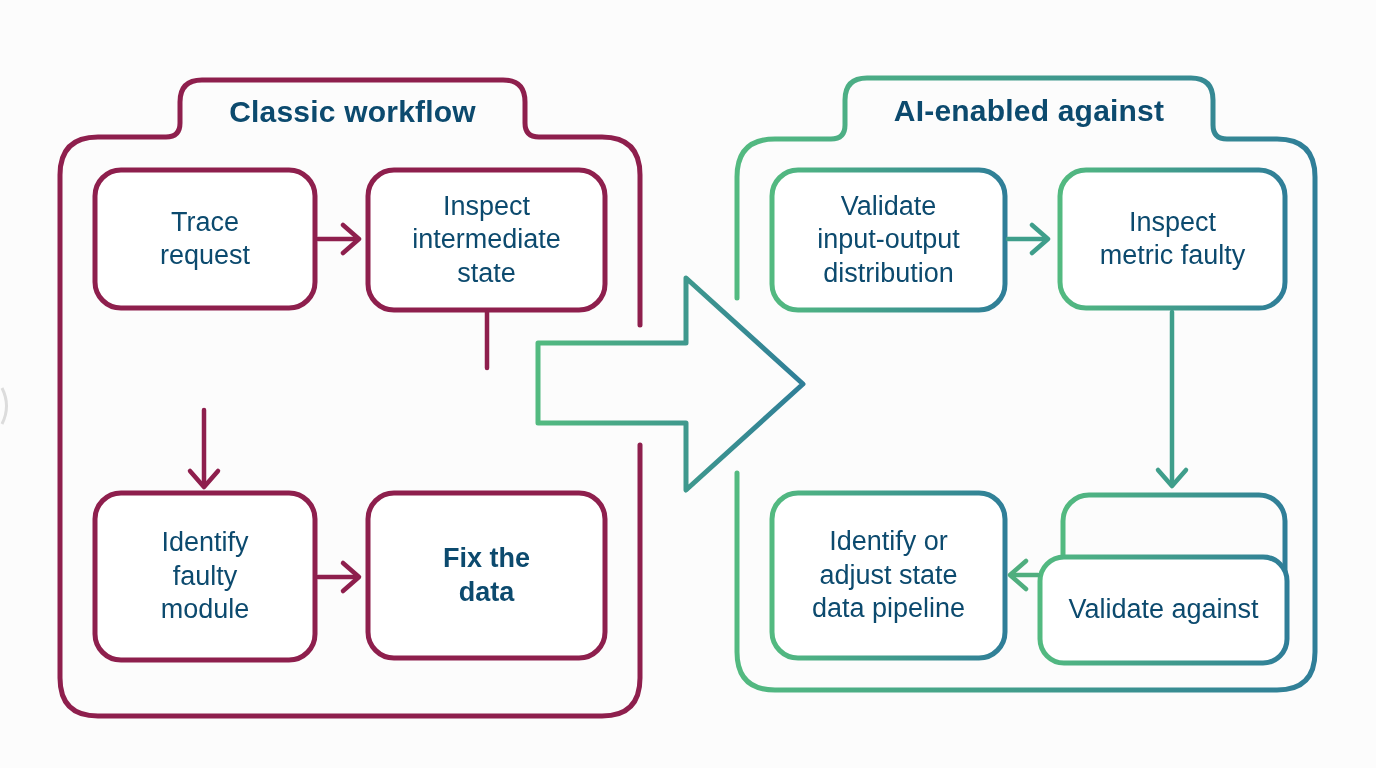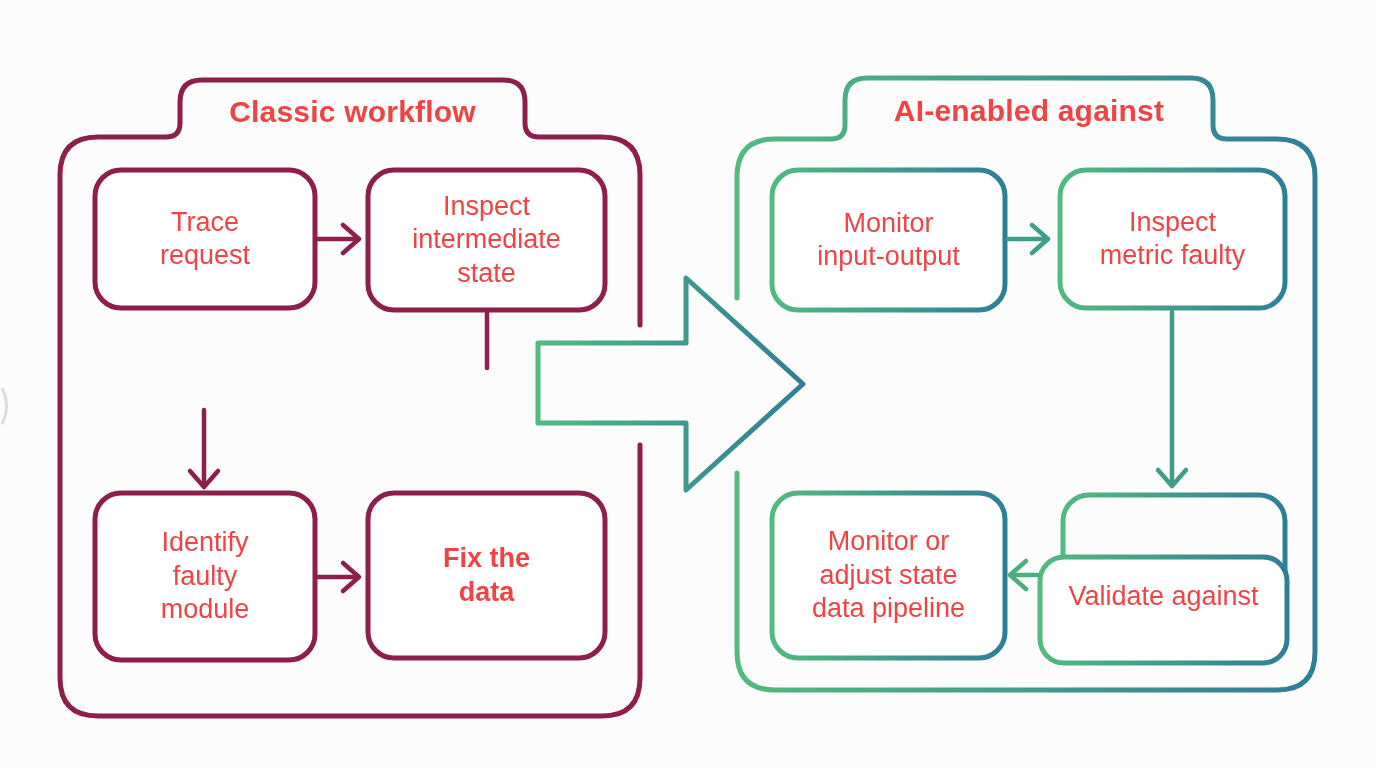--- a/index.html
+++ b/index.html
@@ -19,21 +19,21 @@
     position: absolute;
     inset: 0;
   }
   .label {
     position: absolute;
     display: flex;
     flex-direction: column;
     align-items: center;
     justify-content: center;
     text-align: center;
-    color: #ef4444;
+    color: #0c4a6e;
     line-height: 1.24;
     pointer-events: none;
   }
   .panel-title {
     font-size: 30px;
     font-weight: 700;
     letter-spacing: 0.2px;
   }
   .box-label {
     font-size: 27px;
@@ -115,29 +115,30 @@
     <span>Identify</span>
     <span>faulty</span>
     <span>module</span>
   </div>
   <div class="label box-label" style="left:368px; top:493px; width:237px; height:165px;font-weight:bold;">
     <span>Fix the</span>
     <span>data</span>
   </div>
 
   <div class="label box-label" style="left:772px; top:170px; width:233px; height:140px;">
-    <span>Monitor</span>
+    <span>Validate</span>
     <span>input-output</span>
+    <span>distribution</span>
   </div>
   <div class="label box-label" style="left:1060px; top:170px; width:225px; height:138px;">
     <span>Inspect</span>
     <span>metric faulty</span>
   </div>
   <div class="label box-label" style="left:772px; top:493px; width:233px; height:165px;">
-    <span>Monitor or</span>
+    <span>Identify or</span>
     <span>adjust state</span>
     <span>data pipeline</span>
   </div>
-  <div class="label box-label" style="left:1040px; top:544px; width:247px; height:106px;gap:12px;">
+  <div class="label box-label" style="left:1040px; top:557px; width:247px; height:106px;gap:12px;">
     <span>Validate against</span>
   </div>
 
 </div>
 
 </body></html>

